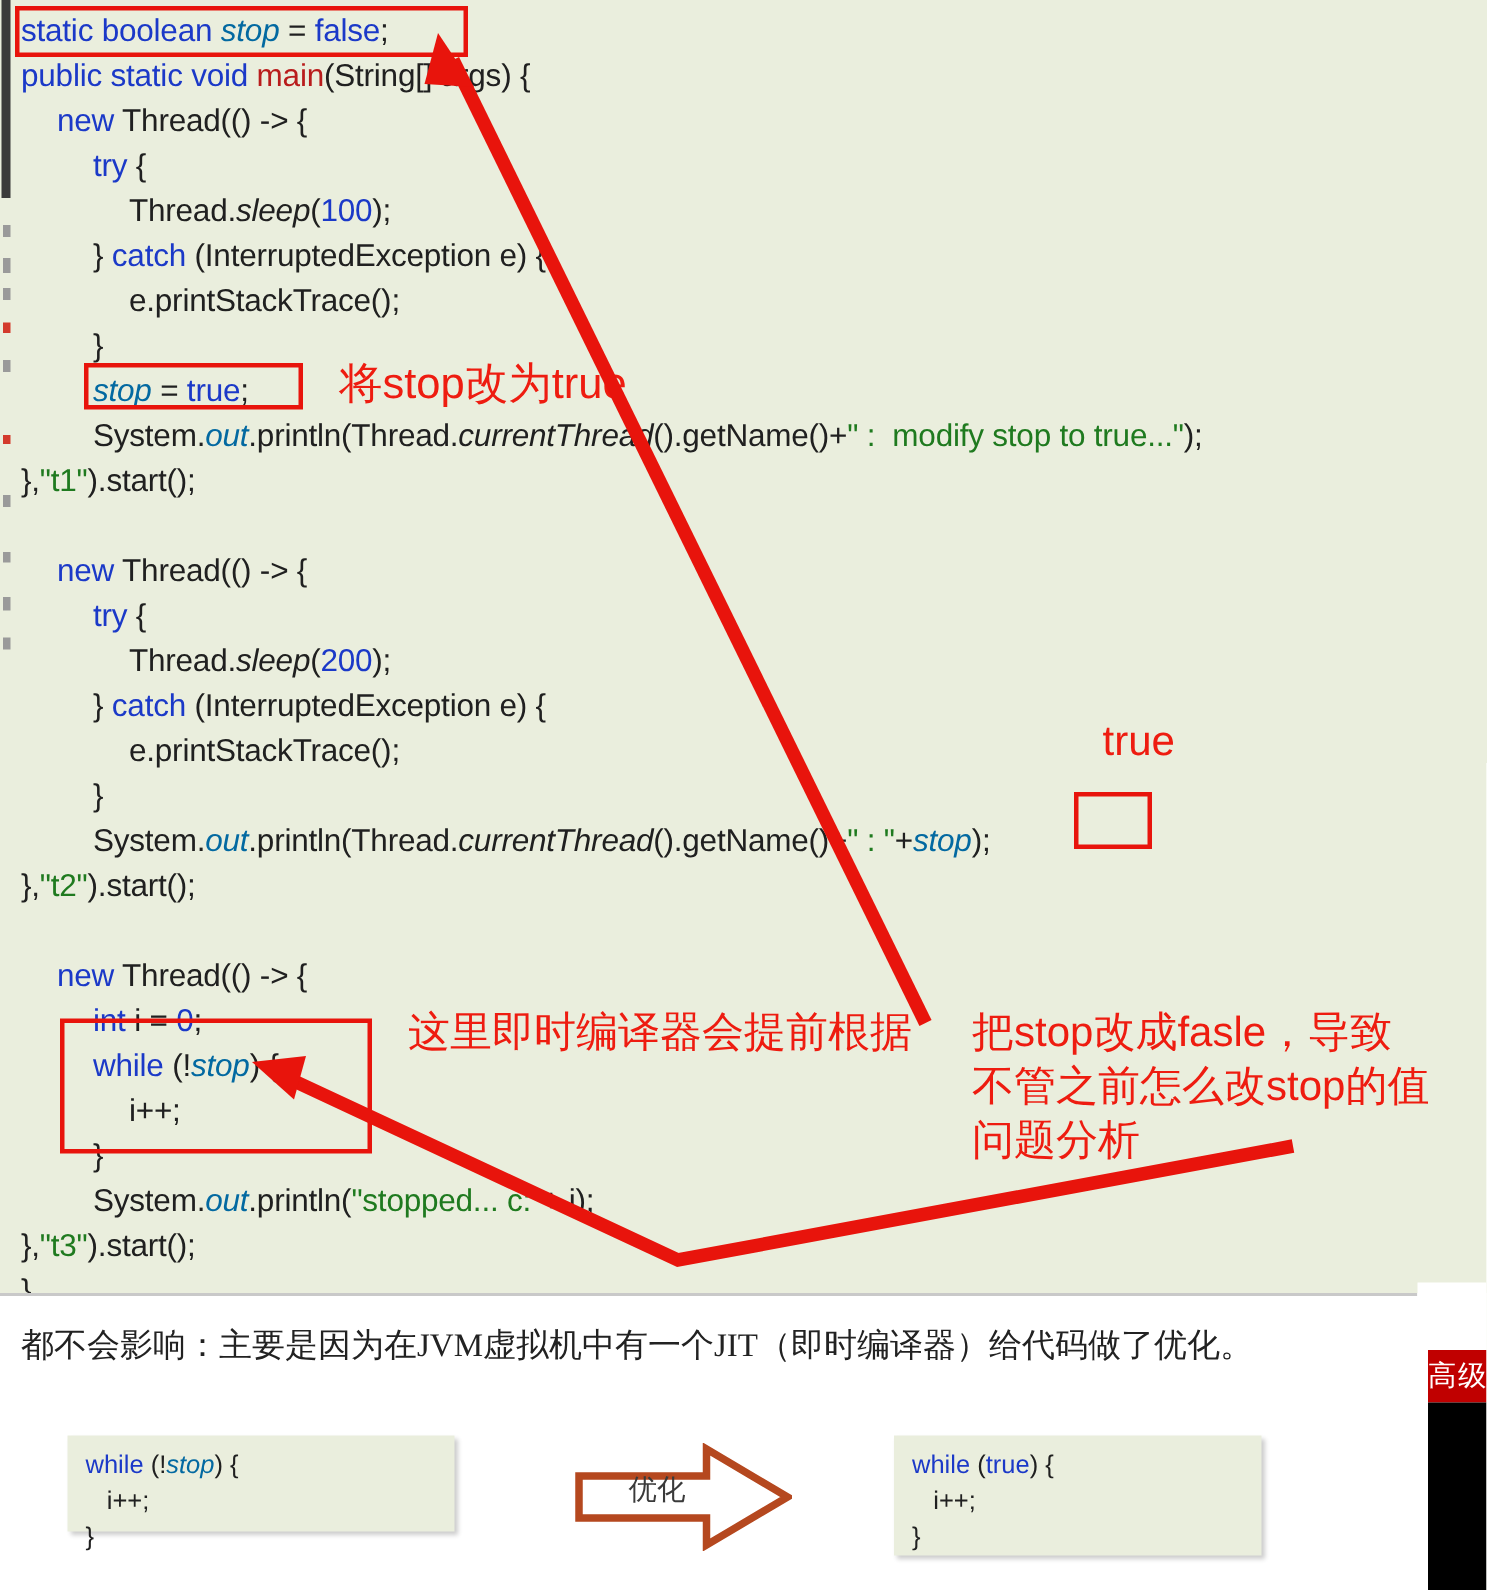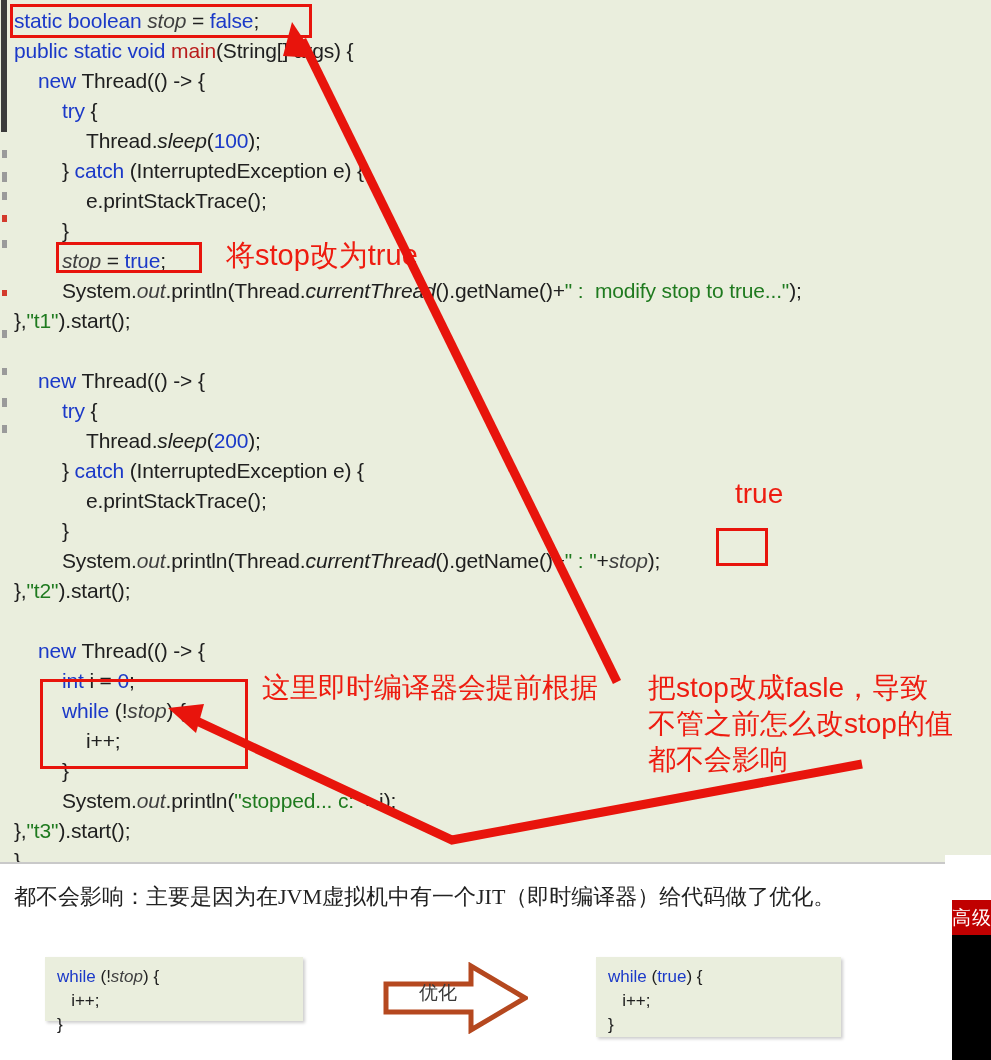--- a/index.html
+++ b/index.html
@@ -57,21 +57,21 @@
     font-family: "Liberation Sans", sans-serif;
     font-size: 21px;
     line-height: 30px;
     color: #202020;
     white-space: pre;
     letter-spacing: -0.15px;
   }
   #code-text .ln { height: 30px; }
 
   .kw   { color: #1b39c8; }        
-  .fld  { color: #404040; font-style: italic; }  
+  .fld  { color: #0369a1; font-style: italic; }  
   .mth  { color: #b91c1c; }        
   .num  { color: #1b39c8; }        
   .str  { color: #1f7a1f; }        
   .itl  { font-style: italic; }    
   .pl   { color: #202020; }        
 
   
   .redbox {
     position: absolute;
     border: 3px solid #e8140c;
@@ -85,21 +85,21 @@
 
   
   .redtext {
     position: absolute;
     color: #ee1c10;
     font-family: "Liberation Sans", sans-serif;
     white-space: pre;
   }
   #ann-modify-stop { left: 226px; top: 236px; font-size: 29px; }
   #ann-true        { left: 735px; top: 478px; font-size: 28px; }
-  #ann-jit         { left: 262px; top: 670px; font-size: 28px; line-height: 36px; }
+  #ann-jit         { left: 272px; top: 670px; font-size: 28px; line-height: 36px; }
   #ann-fasle       { left: 648px; top: 670px; font-size: 28px; line-height: 36px; }
 
   
   #arrows {
     position: absolute;
     left: 0; top: 0;
     width: 991px; height: 862px;
     pointer-events: none;
   }
 
@@ -212,21 +212,21 @@
     <div class="redbox" id="box-declaration"></div>
     <div class="redbox" id="box-stop-true"></div>
     <div class="redbox" id="box-stop-print"></div>
     <div class="redbox" id="box-while-loop"></div>
 
     <div class="redtext" id="ann-modify-stop">将stop改为true</div>
     <div class="redtext" id="ann-true">true</div>
     <div class="redtext" id="ann-jit">这里即时编译器会提前根据</div>
     <div class="redtext" id="ann-fasle">把stop改成fasle，导致
 不管之前怎么改stop的值
-都不会影响</div>
+问题分析</div>
 
     <svg id="arrows" viewBox="0 0 991 862">
 
       <g>
         <line x1="617" y1="682" x2="302" y2="40" stroke="#e8140c" stroke-width="9" stroke-linecap="butt"></line>
         <polygon points="292,22 316,58 283,56" fill="#e8140c"></polygon>
       </g>
 
       <g>
         <polyline points="862,764 452,840 186,716" fill="none" stroke="#e8140c" stroke-width="9" stroke-linejoin="miter"></polyline>

